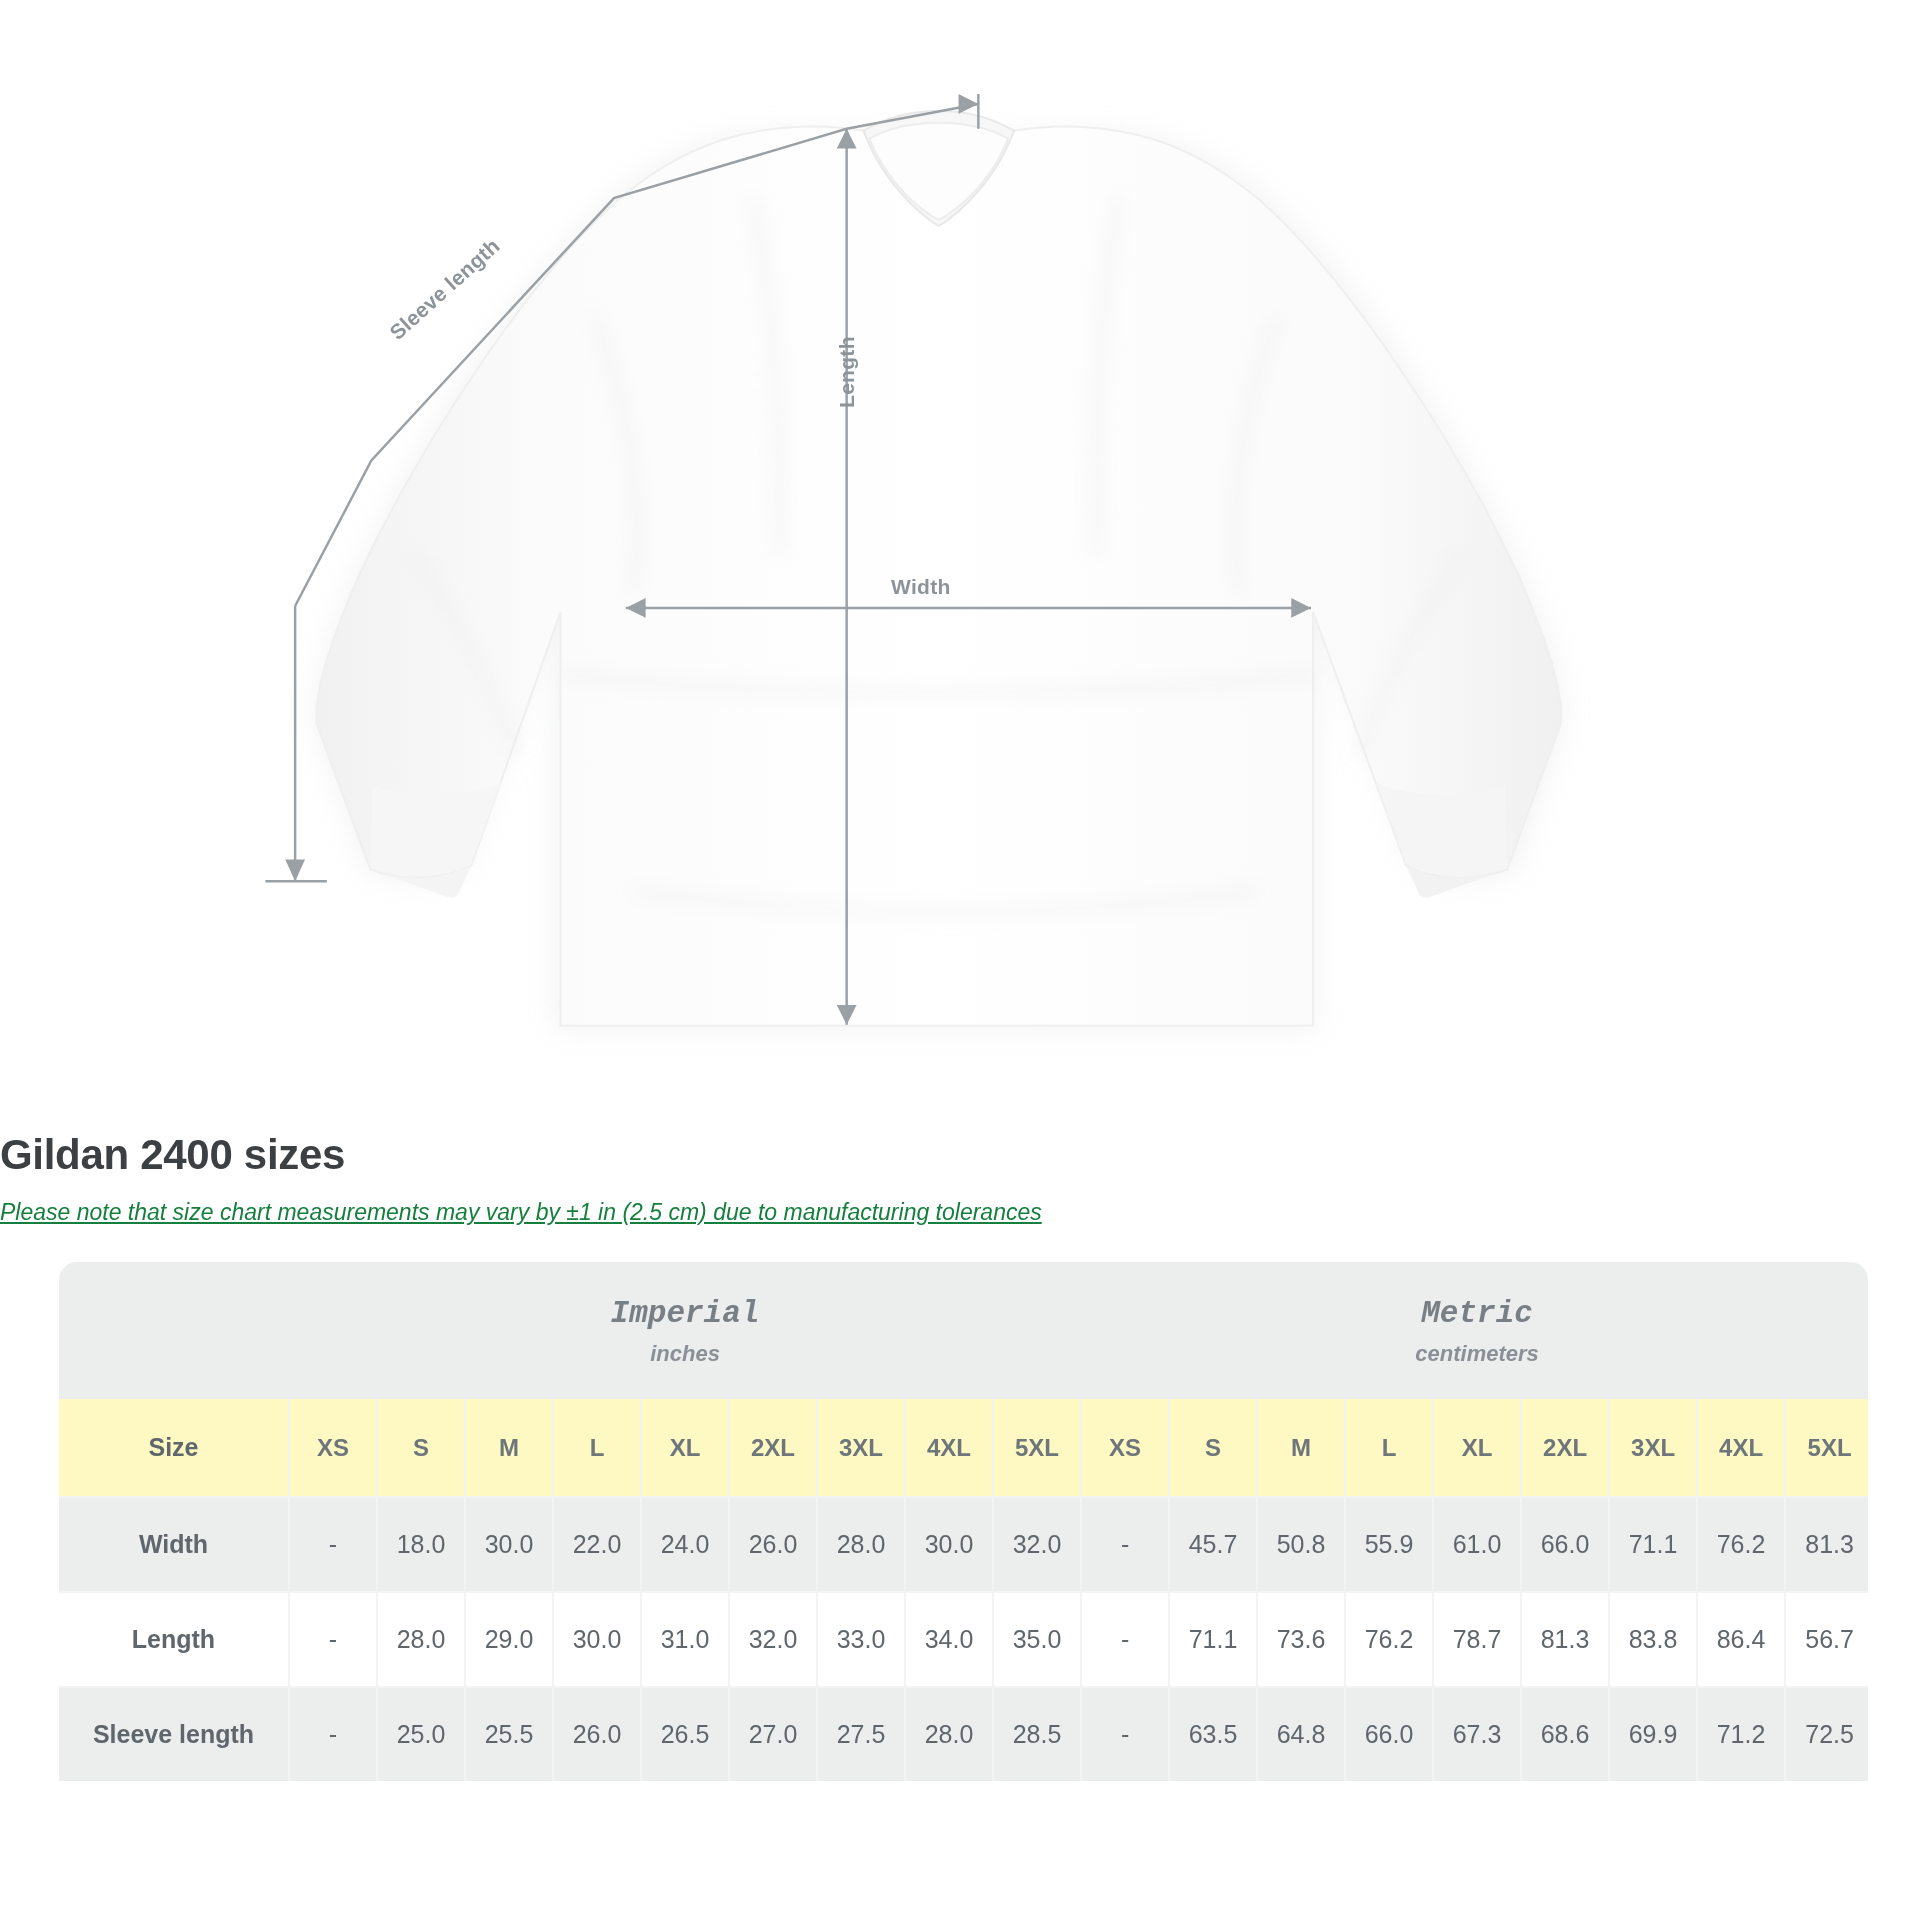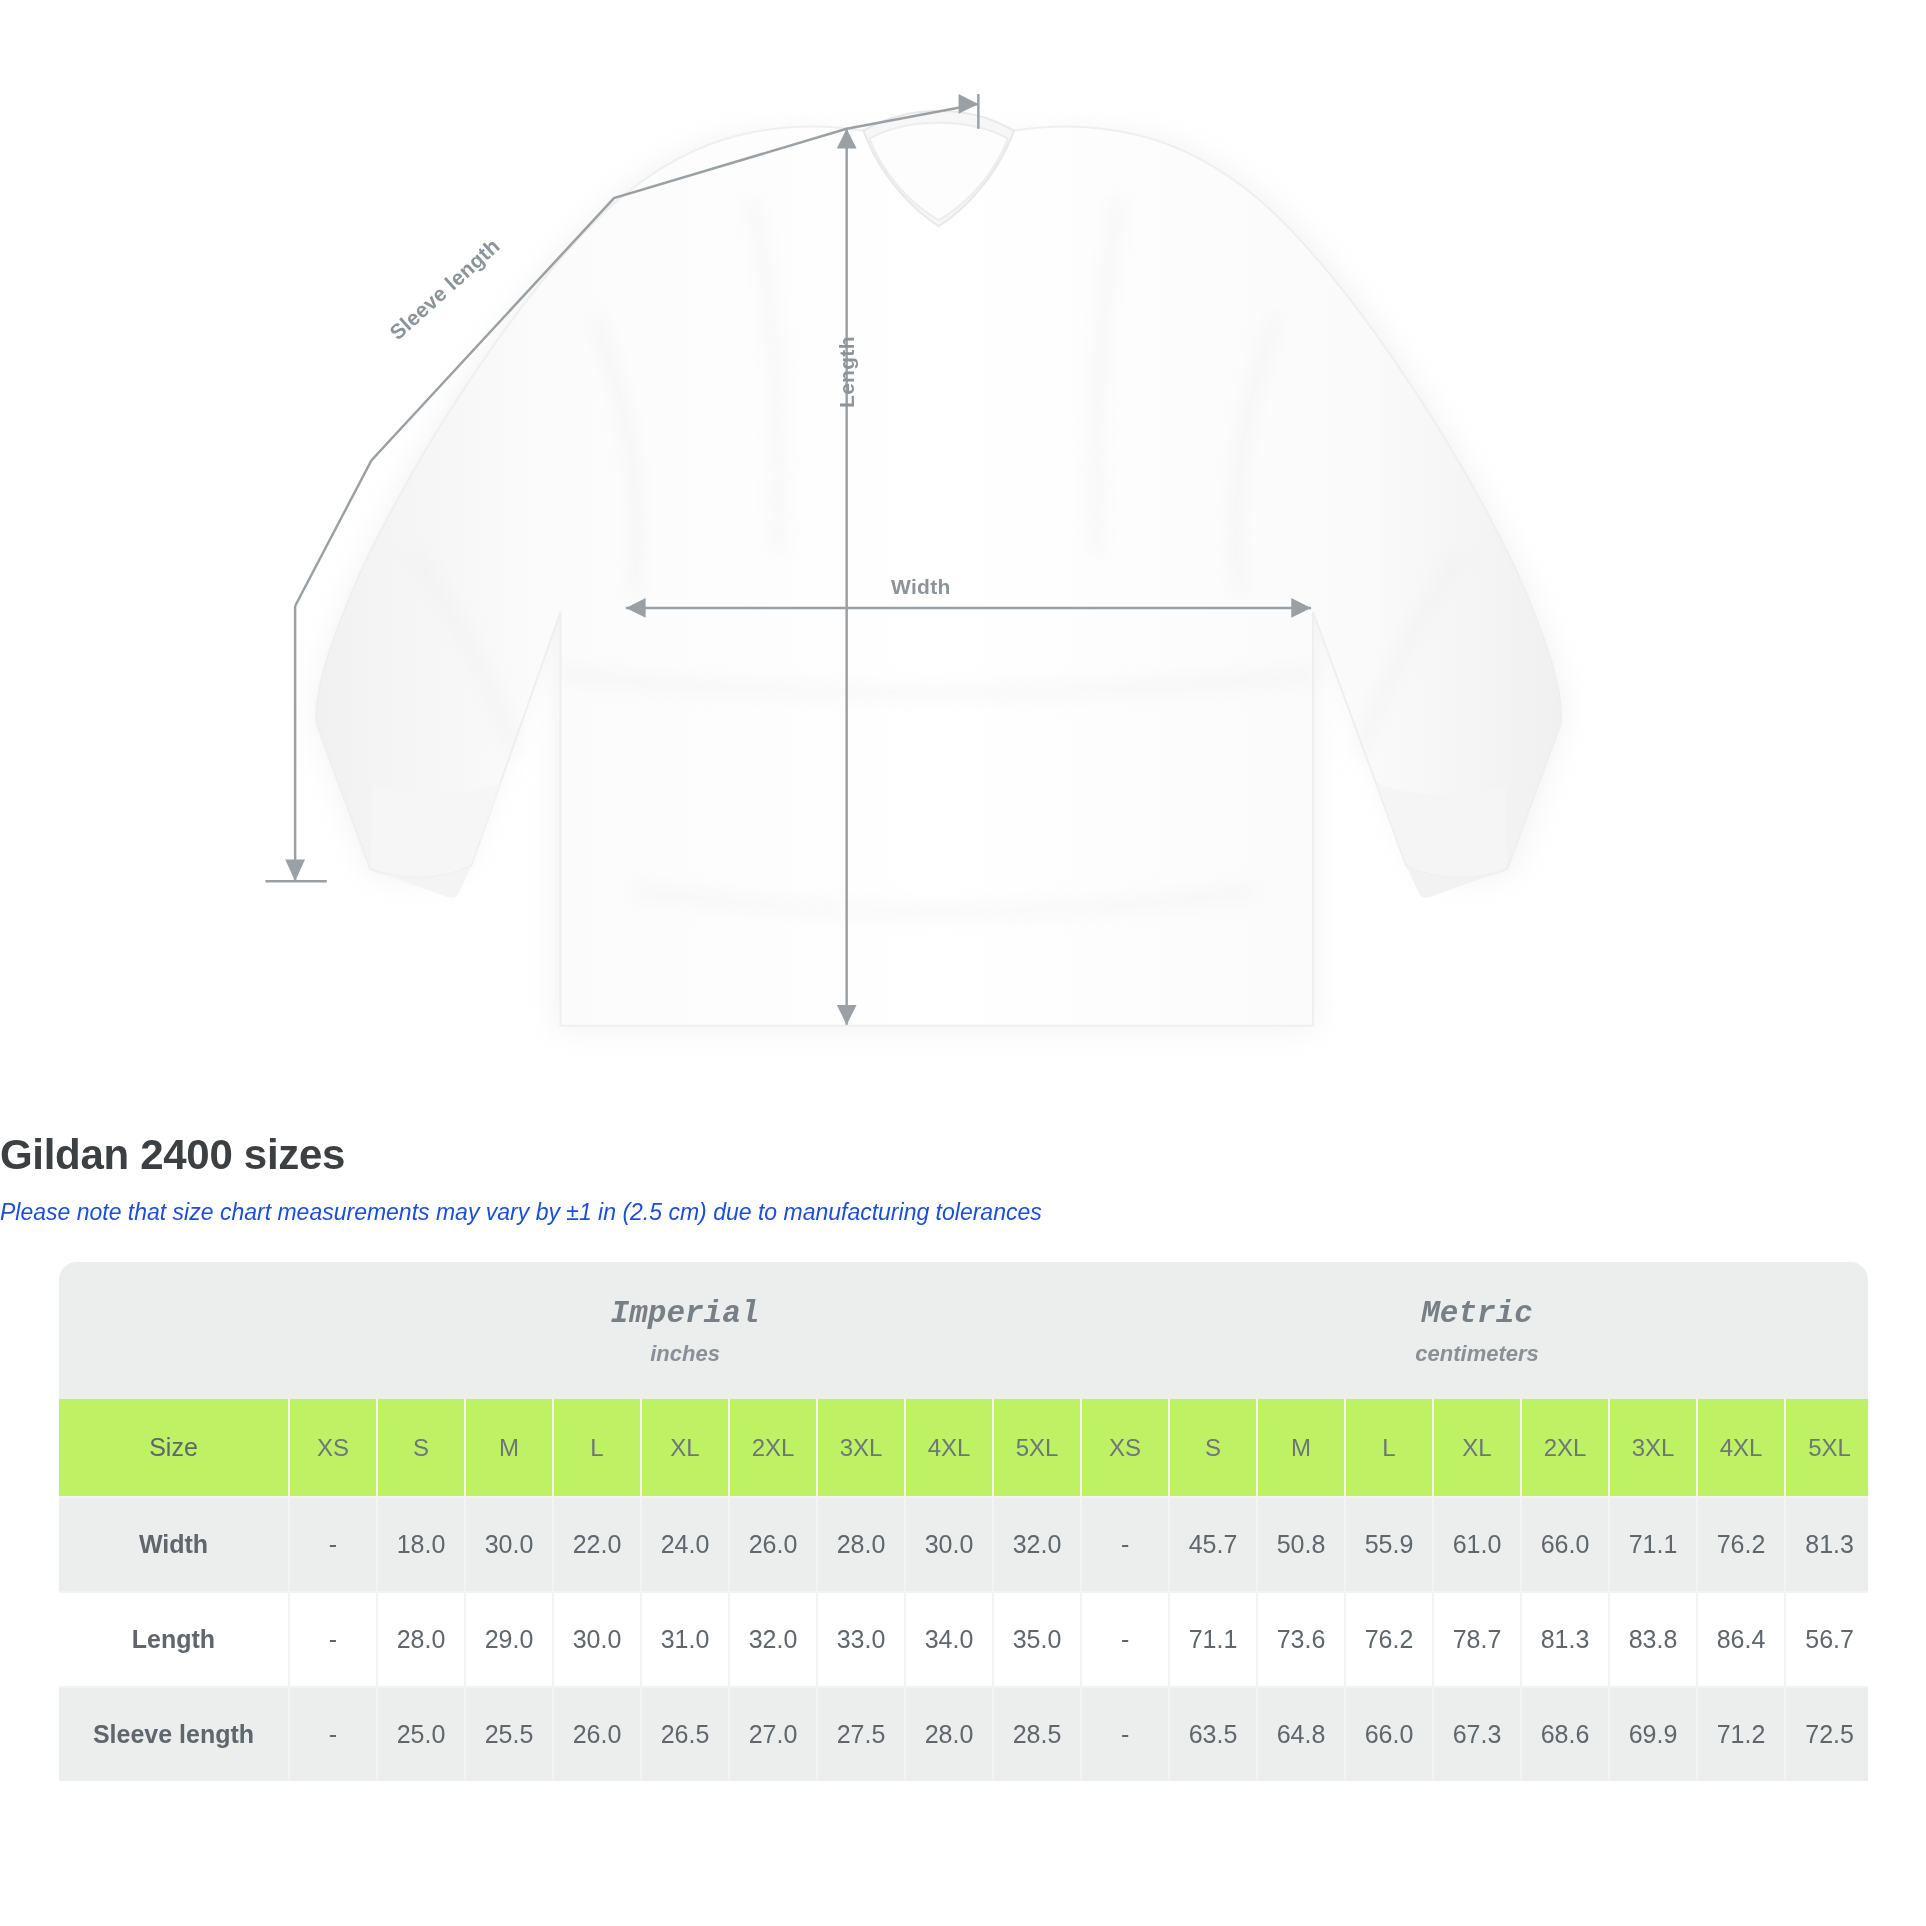--- a/index.html
+++ b/index.html
@@ -64,21 +64,22 @@
     font-size: 42px;
     font-weight: bold;
     color: #3c4043;
     letter-spacing: -0.3px;
     margin: 0;
   }
   .chart-note {
     margin: 20px 0 0 0;
     font-size: 23px;
     font-style: italic;
-    color: #1d4ed8;
+    color: #15803d;
+    text-decoration: underline;
   }
 
   
   .table-wrap {
     margin: 36px 59px 0 59px;
     border-radius: 18px 18px 0 0;
     overflow: hidden;
   }
   table.size-table {
     border-collapse: collapse;
@@ -105,23 +106,23 @@
   }
   .unit-sub {
     display: block;
     margin-top: 10px;
     font-size: 22px;
     font-style: italic;
     color: #8a9096;
   }
 
   .head-row th {
-    background: #bef264;
+    background: #fef9c3;
     font-size: 24px;
-    font-weight: normal;
+    font-weight: bold;
     color: #6e757b;
     padding: 34px 0;
     text-align: center;
     border-right: 2px solid #f3f3f3;
   }
   .head-row th:last-child { border-right: none; }
   .head-row th.row-head {
     font-size: 25px;
     color: #5f666c;
   }

